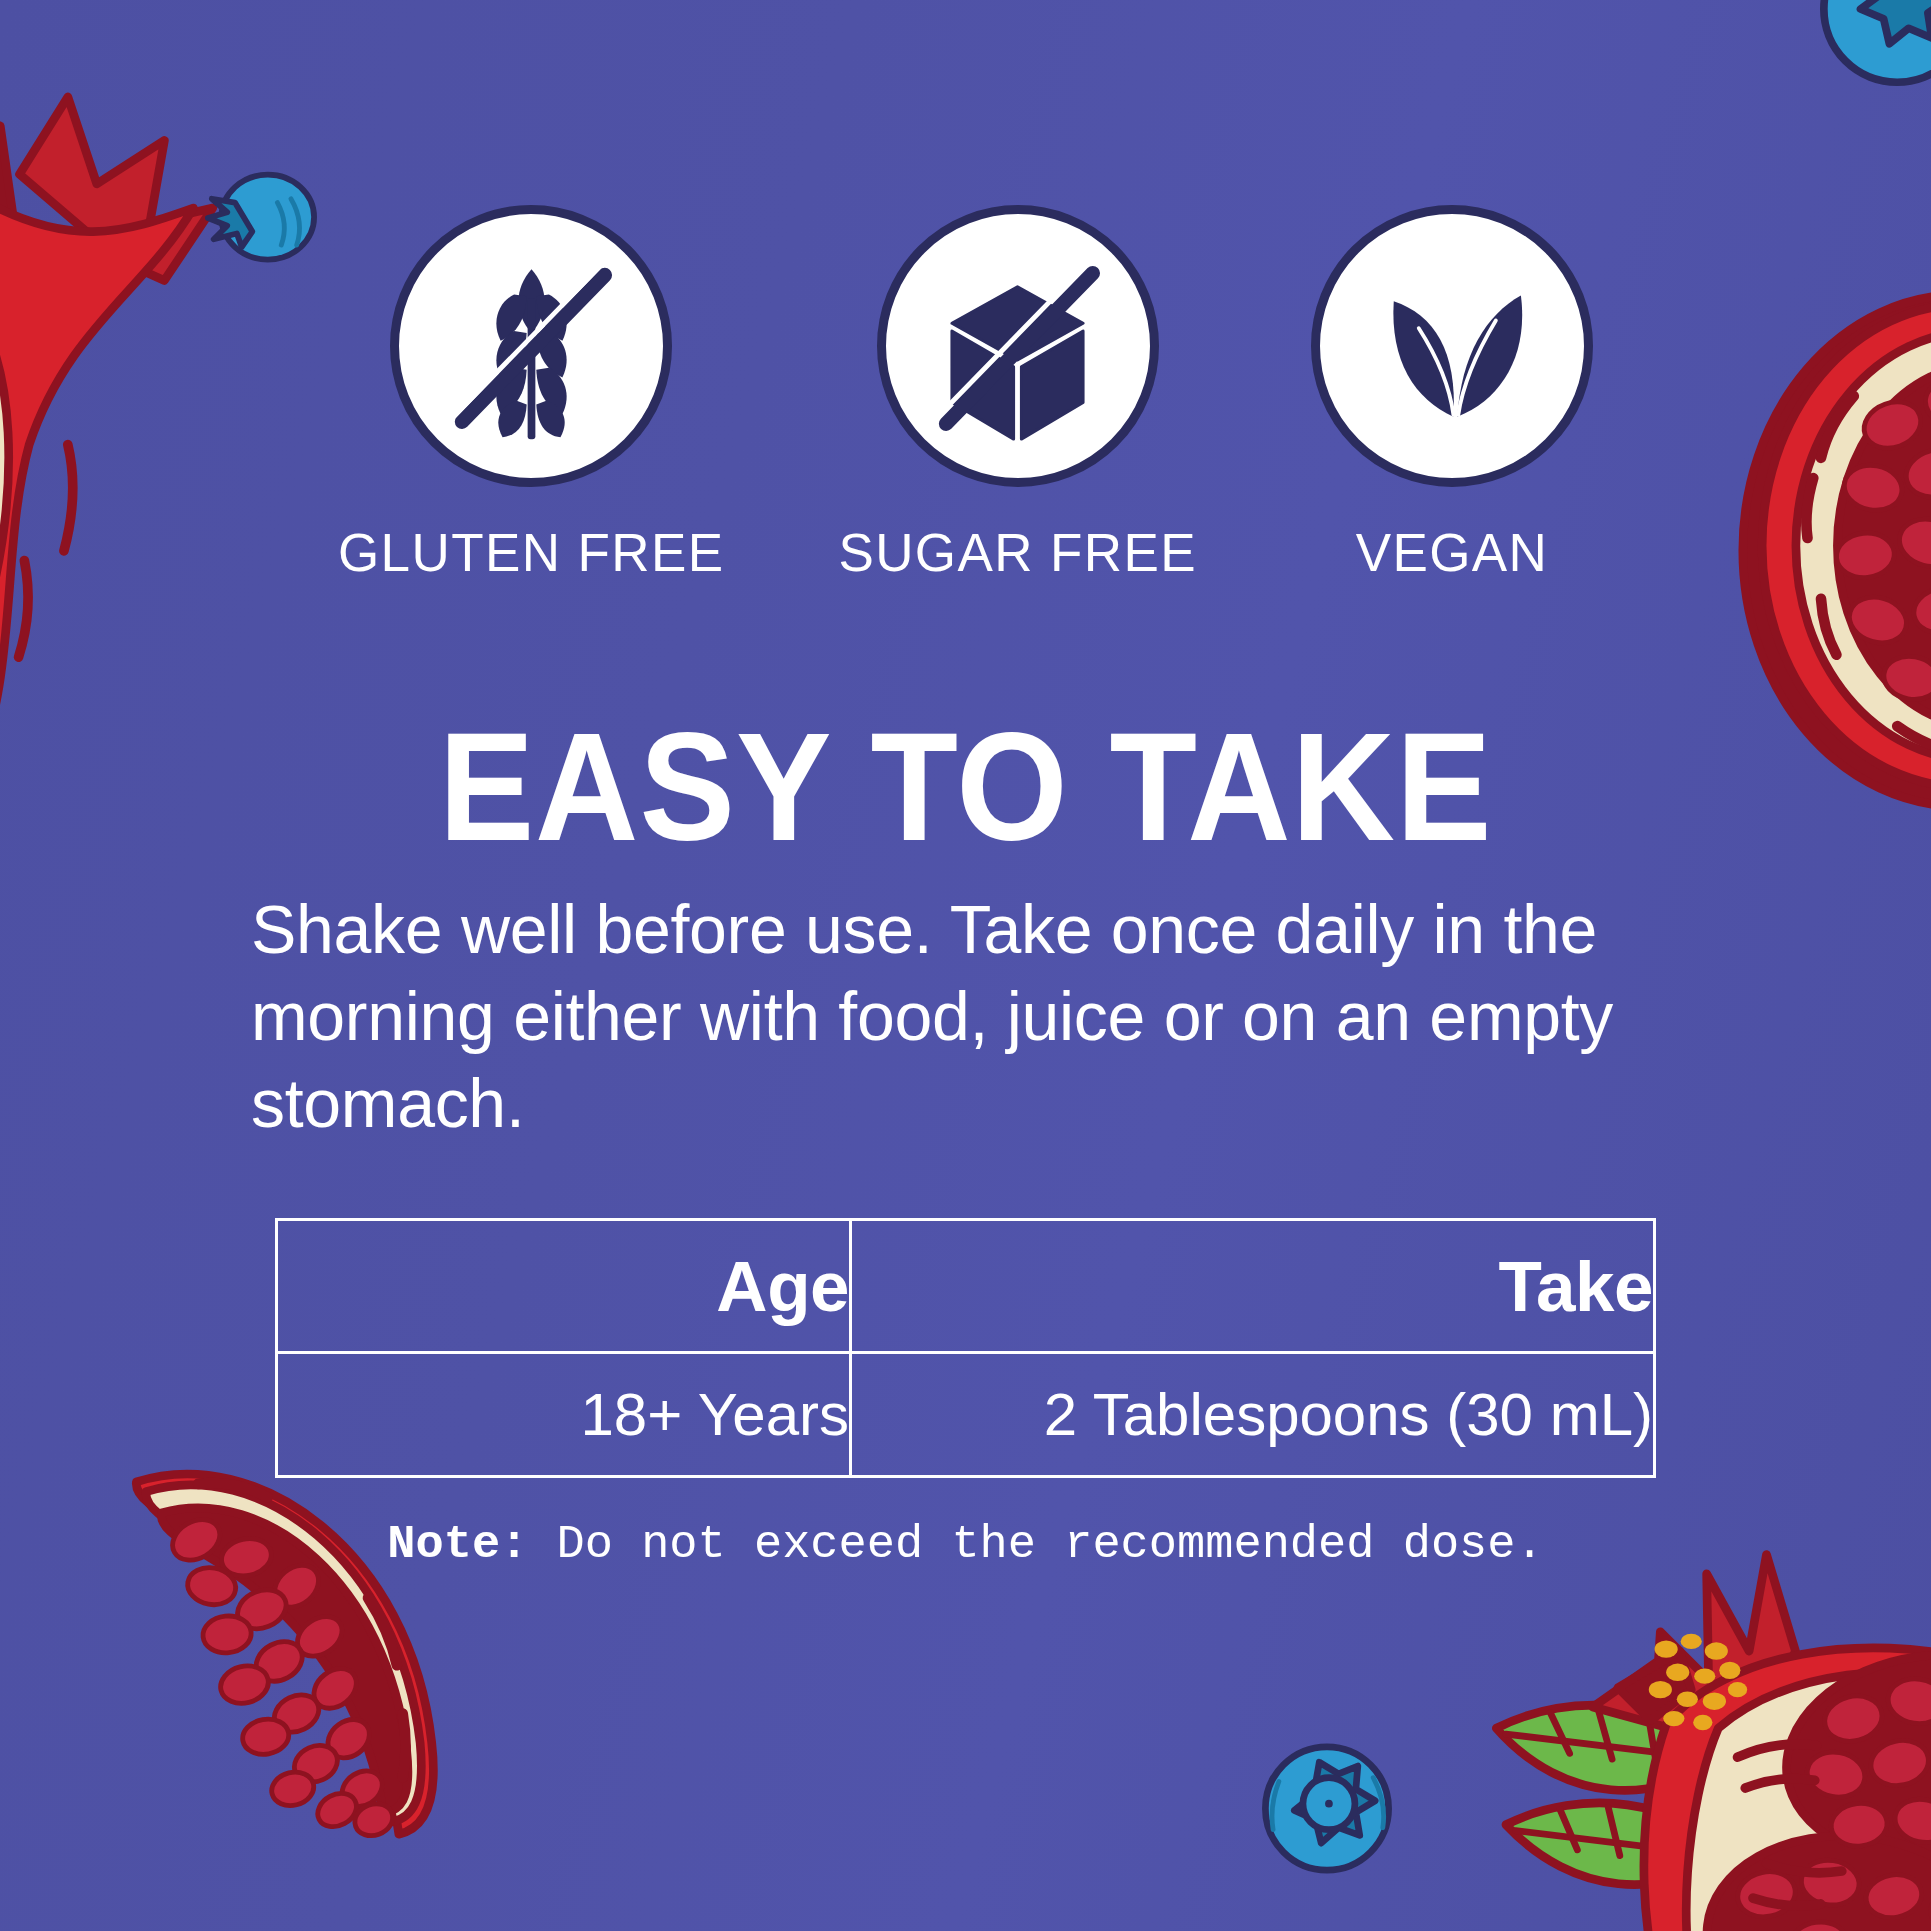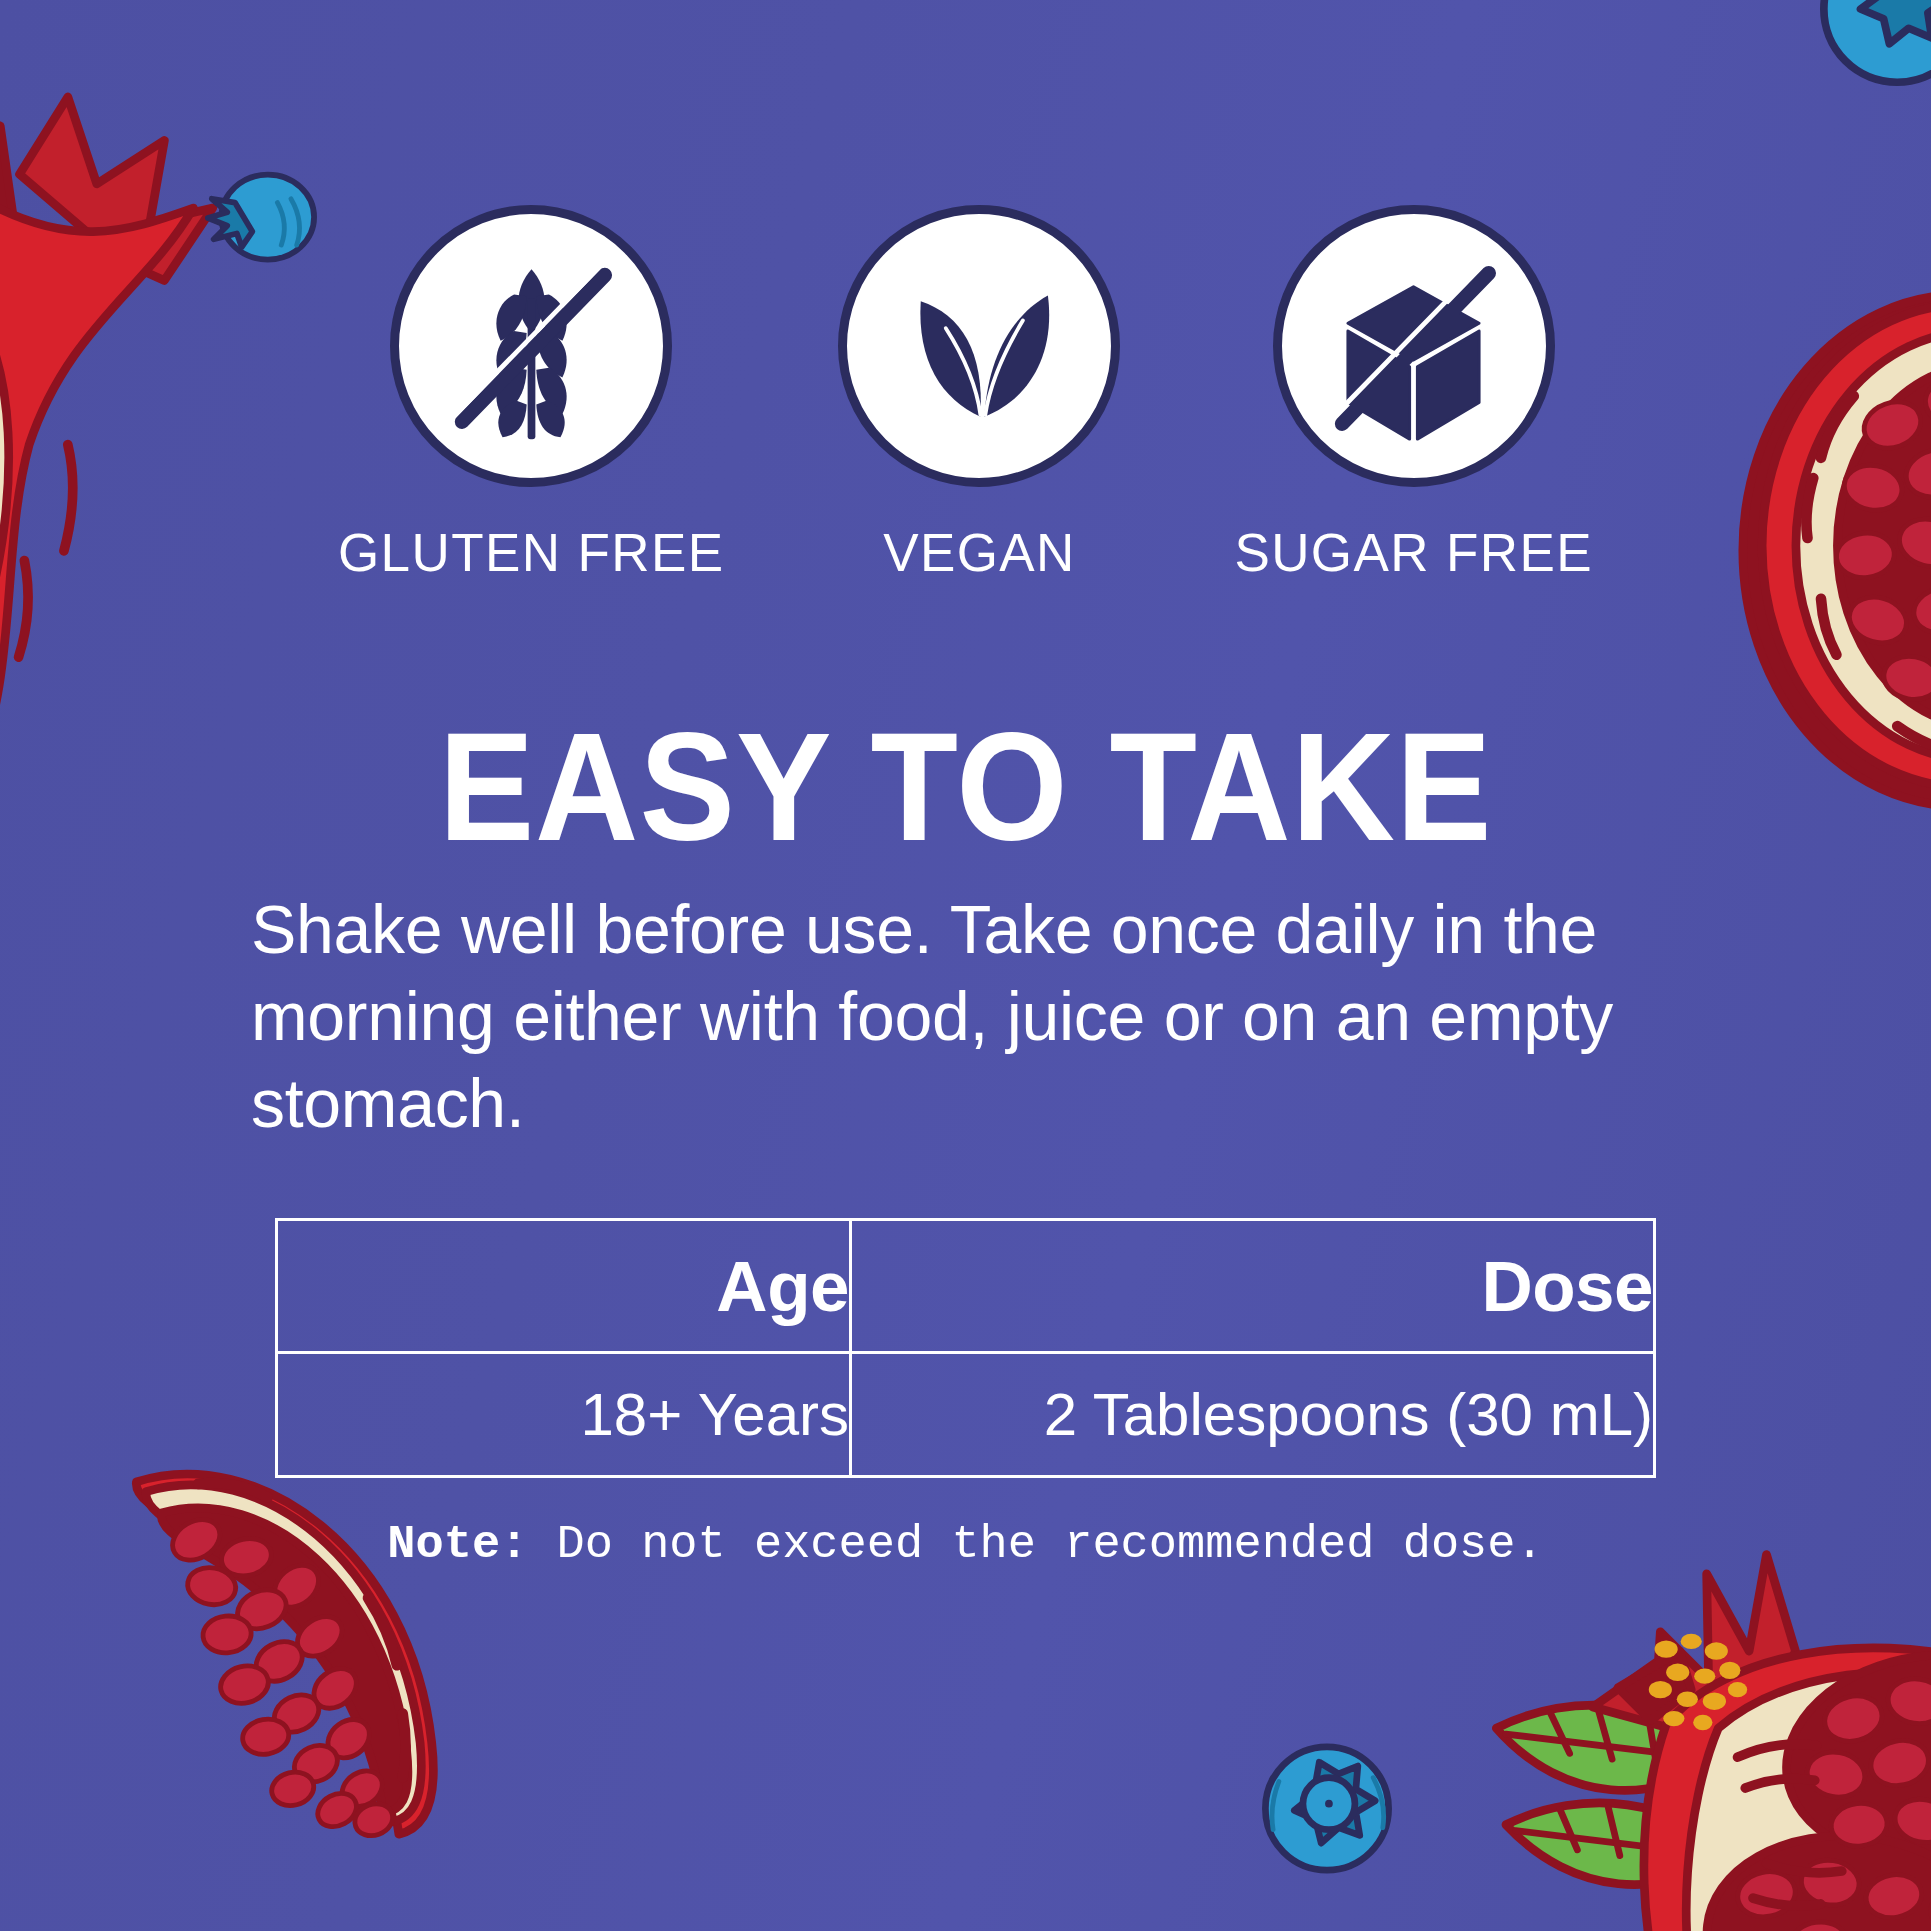--- a/index.html
+++ b/index.html
@@ -379,60 +379,60 @@
           </g>
           <path d="M28 178 L176 26" stroke="#2b2c5e" stroke-width="15" stroke-linecap="round" fill="none"></path>
           <path d="M28 178 L176 26" stroke="#ffffff" stroke-width="5" stroke-linecap="round" fill="none" transform="translate(-7,-7)"></path>
         </svg>
       </div>
       <div class="badge-label">GLUTEN FREE</div>
     </div>
 
     <div class="badge">
       <div class="badge-circle">
+        <svg width="193" height="193" viewBox="0 0 200 200">
+          <g fill="#2b2c5e" stroke="#2b2c5e" stroke-width="3" stroke-linejoin="round">
+            <path d="M100 38 L168 76 L100 114 L32 76 Z"></path>
+            <path d="M32 84 L96 121 L96 196 L32 158 Z"></path>
+            <path d="M168 84 L104 121 L104 196 L168 158 Z"></path>
+          </g>
+          <path d="M26 180 L178 24" stroke="#2b2c5e" stroke-width="15" stroke-linecap="round" fill="none"></path>
+          <path d="M26 180 L178 24" stroke="#ffffff" stroke-width="5" stroke-linecap="round" fill="none" transform="translate(-8,-8)"></path>
+        </svg>
+      </div>
+      <div class="badge-label">SUGAR FREE</div>
+    </div>
+
+    <div class="badge">
+      <div class="badge-circle">
         <svg width="183" height="183" viewBox="0 0 190 190">
           <g fill="#2b2c5e">
             <path d="M96 168 C56 150 30 110 34 48 C76 62 100 100 96 168 Z"></path>
             <path d="M100 168 C104 104 130 62 166 42 C174 104 146 150 100 168 Z"></path>
           </g>
           <g fill="none" stroke="#ffffff" stroke-width="4" stroke-linecap="round">
             <path d="M60 76 C78 104 92 136 96 166"></path>
             <path d="M140 68 C122 98 106 132 101 166"></path>
           </g>
         </svg>
       </div>
       <div class="badge-label">VEGAN</div>
     </div>
 
-    <div class="badge">
-      <div class="badge-circle">
-        <svg width="193" height="193" viewBox="0 0 200 200">
-          <g fill="#2b2c5e" stroke="#2b2c5e" stroke-width="3" stroke-linejoin="round">
-            <path d="M100 38 L168 76 L100 114 L32 76 Z"></path>
-            <path d="M32 84 L96 121 L96 196 L32 158 Z"></path>
-            <path d="M168 84 L104 121 L104 196 L168 158 Z"></path>
-          </g>
-          <path d="M26 180 L178 24" stroke="#2b2c5e" stroke-width="15" stroke-linecap="round" fill="none"></path>
-          <path d="M26 180 L178 24" stroke="#ffffff" stroke-width="5" stroke-linecap="round" fill="none" transform="translate(-8,-8)"></path>
-        </svg>
-      </div>
-      <div class="badge-label">SUGAR FREE</div>
-    </div>
-
   </div>
 
   <div id="headline">EASY TO TAKE</div>
 
   <div id="desc">Shake well before use. Take once daily in the morning either with food, juice or on an empty stomach.</div>
 
   <table id="dose-table">
     <tbody>
       <tr>
         <td class="th-cell col-age">Age</td>
-        <td class="th-cell">Dose</td>
+        <td class="th-cell">Take</td>
       </tr>
       <tr>
         <td class="td-cell col-age">18+ Years</td>
         <td class="td-cell">2 Tablespoons (30 mL)</td>
       </tr>
     </tbody>
   </table>
 
   <div id="note">
     <span class="note-strong">Note:</span><span> Do not exceed the recommended dose.</span>

